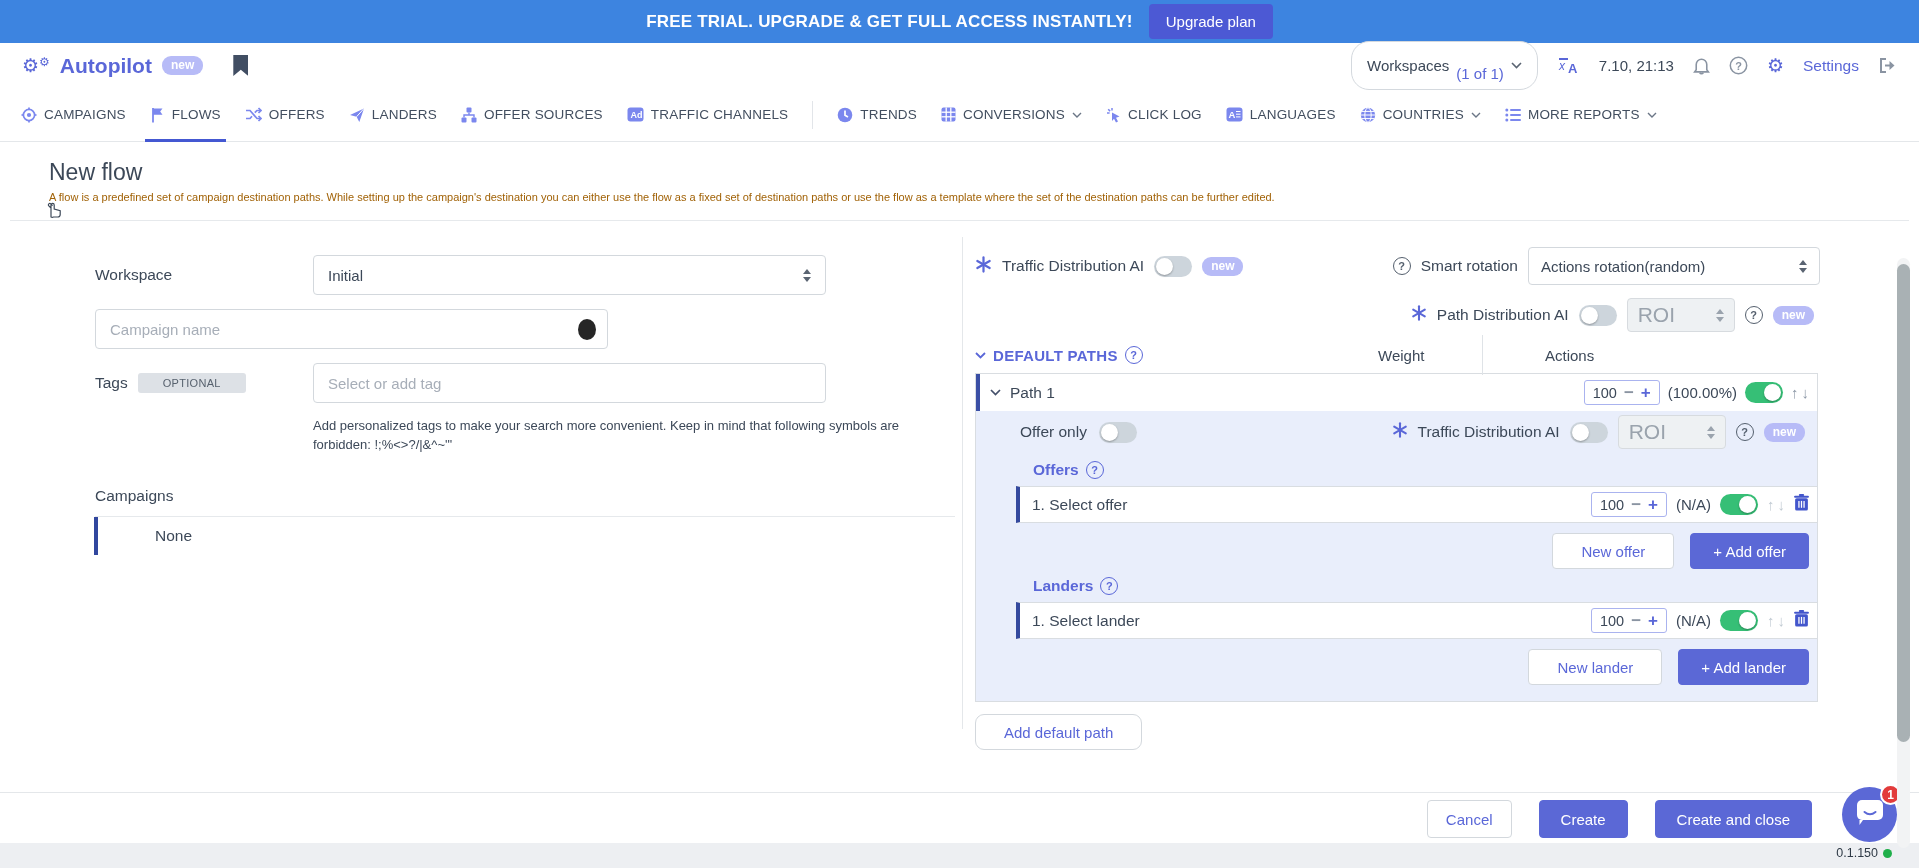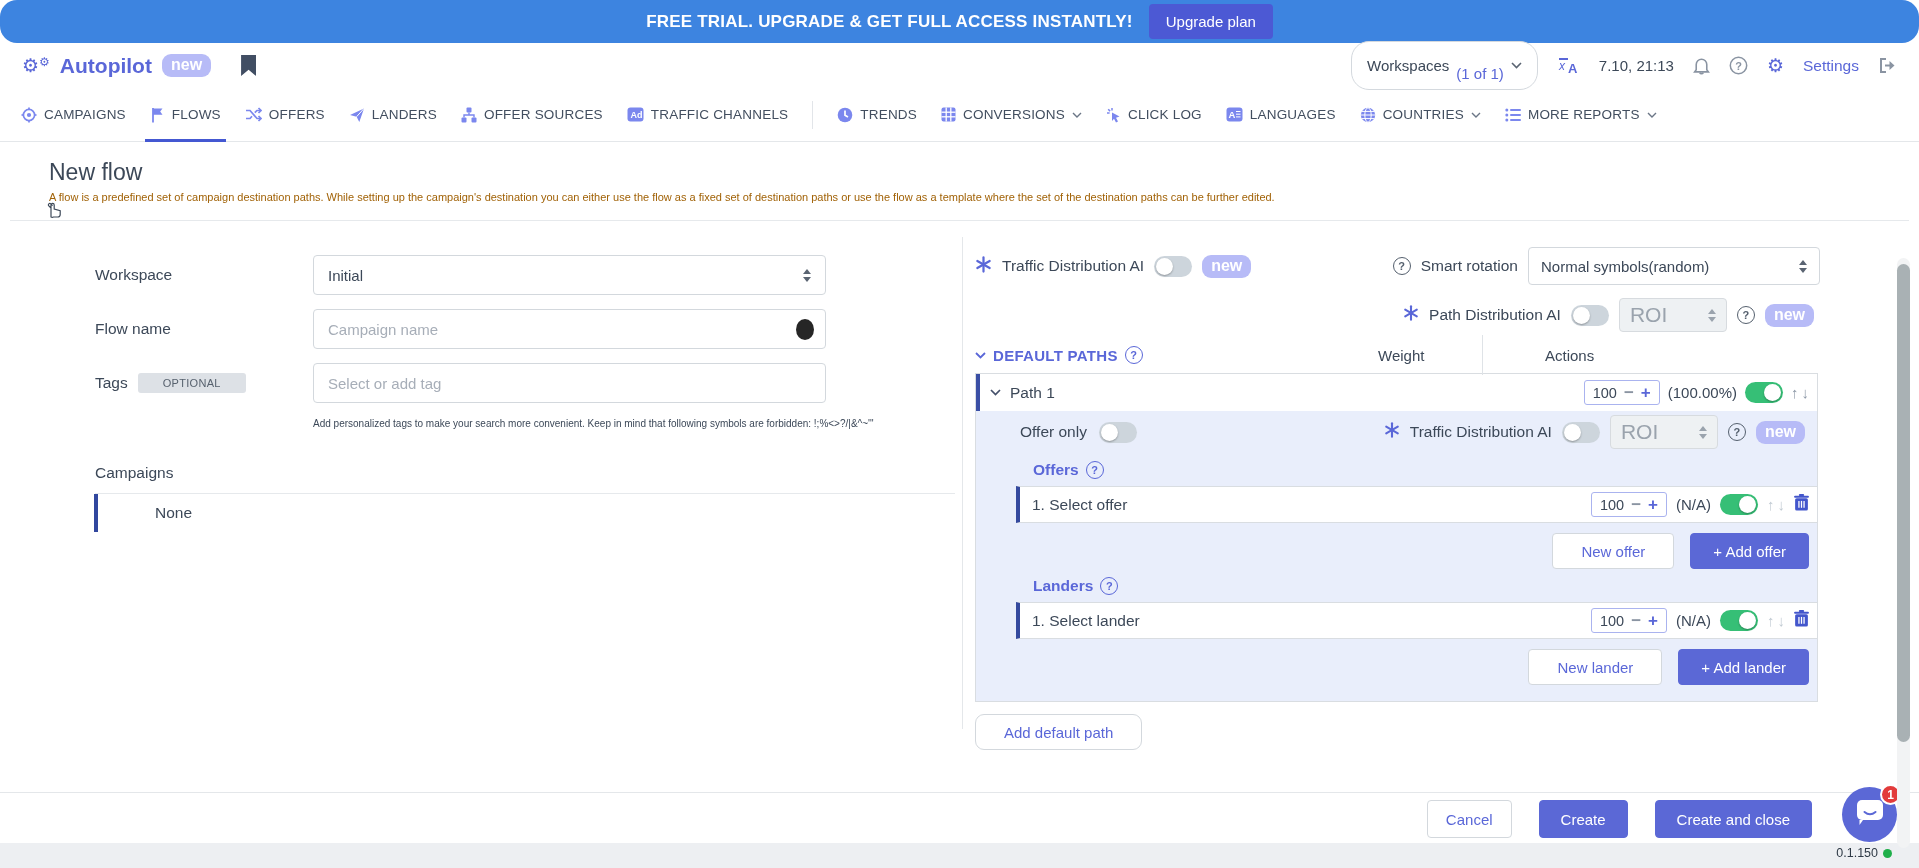--- a/index.html
+++ b/index.html
@@ -1,29 +1,29 @@
 <!DOCTYPE html>
 <html><head>
 <meta charset="utf-8">
 <style>
   * { margin:0; padding:0; box-sizing:border-box; }
   body { font-family:"Liberation Sans", sans-serif; background:#edeff2; }
   .page { position:relative; width:1919px; height:868px; background:#fff; overflow:hidden; }
 
   
-  .banner { height:43px; background:#3d84e0; display:flex; align-items:center; justify-content:center; gap:16px;border-radius:17px; }
+  .banner { height:43px; background:#3d84e0; display:flex; align-items:center; justify-content:center; gap:16px; }
   .banner-text { color:#fff; font-weight:bold; font-size:17px; letter-spacing:.2px; }
   .upgrade-btn { background:#4c59d4; color:#fff; border:none; padding:9px 17px; border-radius:4px; font-size:15px; font-family:inherit; cursor:pointer; }
 
   
   .header { height:45px; display:flex; align-items:center; justify-content:space-between; padding:0 22px; background:#fff; }
   .h-left { display:flex; align-items:center; gap:10px; }
   .brand-gears { color:#5a67d8; font-size:19px; line-height:1; }
   .brand { color:#5a67d8; font-size:21px; font-weight:bold; }
-  .new-badge { background:#b7bbf7; color:#fff; font-size:16px; font-weight:bold; padding:2px 9px 3px; border-radius:9px; }
+  .new-badge { background:#b7bbf7; color:#fff; font-size:12px; font-weight:bold; padding:2px 9px 3px; border-radius:9px; }
   .bookmark { width:15px; height:21px; background:#414e63; clip-path:polygon(0 0,100% 0,100% 100%,50% 70%,0 100%); margin-left:20px; }
   .h-right { display:flex; align-items:center; gap:19px; }
   .ws-pill { display:flex; align-items:center; gap:7px; border:1px solid #d4d9de; border-radius:18px; padding:7px 15px; font-size:15px; cursor:pointer; background:#fff; }
   .ws-pill .ws-t { color:#3c4858; }
   .ws-pill .ws-c { color:#5a67d8;margin-top:16px; }
   .h-time { color:#3c4858; font-size:15px; }
   .h-settings { color:#5a67d8; font-size:15.5px; }
   .gear-glyph { color:#5a67d8; font-size:19px; line-height:1; }
   .icon-btn { display:inline-flex; align-items:center; }
 
@@ -48,21 +48,21 @@
   .form-label { width:218px; font-size:15.5px; color:#3c4858; padding-top:11px; display:flex; align-items:flex-start; gap:10px; }
   .optional-badge { background:#dde1e6; color:#57616e; font-size:11px; padding:4px 25px; border-radius:3px; letter-spacing:.3px; margin-top:-1px; }
   .form-field { width:513px; position:relative; }
   .text-input, .select-box { width:100%; height:40px; border:1px solid #d3d8dd; border-radius:4px; padding:0 14px; font-size:15px; color:#3c4858; background:#fff; font-family:inherit; }
   .text-input::placeholder { color:#a7aeb8; }
   .select-box { display:flex; align-items:center; justify-content:space-between; cursor:pointer; }
   .chevs { display:flex; flex-direction:column; gap:3px; align-items:center; }
   .tri-up { width:0; height:0; border-left:4px solid transparent; border-right:4px solid transparent; border-bottom:5px solid #5a6472; }
   .tri-dn { width:0; height:0; border-left:4px solid transparent; border-right:4px solid transparent; border-top:5px solid #5a6472; }
   .black-dot { position:absolute; right:12px; top:10px; width:18px; height:21px; background:#262626; border-radius:50%; }
-  .tags-help { margin:12px 0 0 218px; width:624px; font-size:10px; color:#3c4858; line-height:1.45; }
+  .tags-help { margin:12px 0 0 218px; width:624px; font-size:13px; color:#3c4858; line-height:1.45; }
   .campaigns-label { margin-top:32px; font-size:15.5px; color:#3c4858; }
   .campaigns-hr { height:1px; background:#e6e9ec; margin-top:11px; width:860px; }
   .none-row { border-left:4px solid #31479e; height:38px; display:flex; align-items:center; padding-left:57px; font-size:15.5px; color:#3c4858; margin-left:-1px; }
 
   
   .right-col { position:absolute; left:975px; top:26px; width:845px; font-size:15.5px; color:#3c4858; }
   .r-row1 { height:38px; display:flex; align-items:center; justify-content:space-between; }
   .grp { display:flex; align-items:center; gap:10px; }
   .sm-select { width:292px; height:38px; border:1px solid #d3d8dd; border-radius:4px; background:#fff; display:flex; align-items:center; justify-content:space-between; padding:0 12px; font-size:15px; color:#3c4858; cursor:pointer; }
   .roi-select { width:108px; height:34px; border:1px solid #d7dbdf; border-radius:4px; background:#eef1f3; display:flex; align-items:center; justify-content:space-between; padding:0 10px; font-size:21px; color:#9aa3ad; }
@@ -345,21 +345,20 @@
           <div class="select-box">
             <span>Initial</span>
             <span class="chevs">
                 <span class="tri-up"></span>
                 <span class="tri-dn"></span>
               </span>
           </div>
         </div>
       </div>
       <div class="form-row">
-        <div class="form-label">Flow name</div>
         <div class="form-field">
           <input class="text-input" placeholder="Campaign name" style="">
           <span class="black-dot"></span>
         </div>
       </div>
       <div class="form-row">
         <div class="form-label">
           <span>Tags</span>
           <span class="optional-badge">OPTIONAL</span>
         </div>
@@ -388,21 +387,21 @@
           <span>Traffic Distribution AI</span>
           <span class="tg off">
               <span class="k"></span>
             </span>
           <span class="new-badge">new</span>
         </div>
         <div class="grp">
           <span class="help-c">?</span>
           <span>Smart rotation</span>
           <div class="sm-select">
-            <span>Normal symbols(random)</span>
+            <span>Actions rotation(random)</span>
             <span class="chevs">
                 <span class="tri-up"></span>
                 <span class="tri-dn"></span>
               </span>
           </div>
         </div>
       </div>
 
       <div class="r-row2">
         <span><svg width="16" height="16" viewBox="0 0 16 16">

